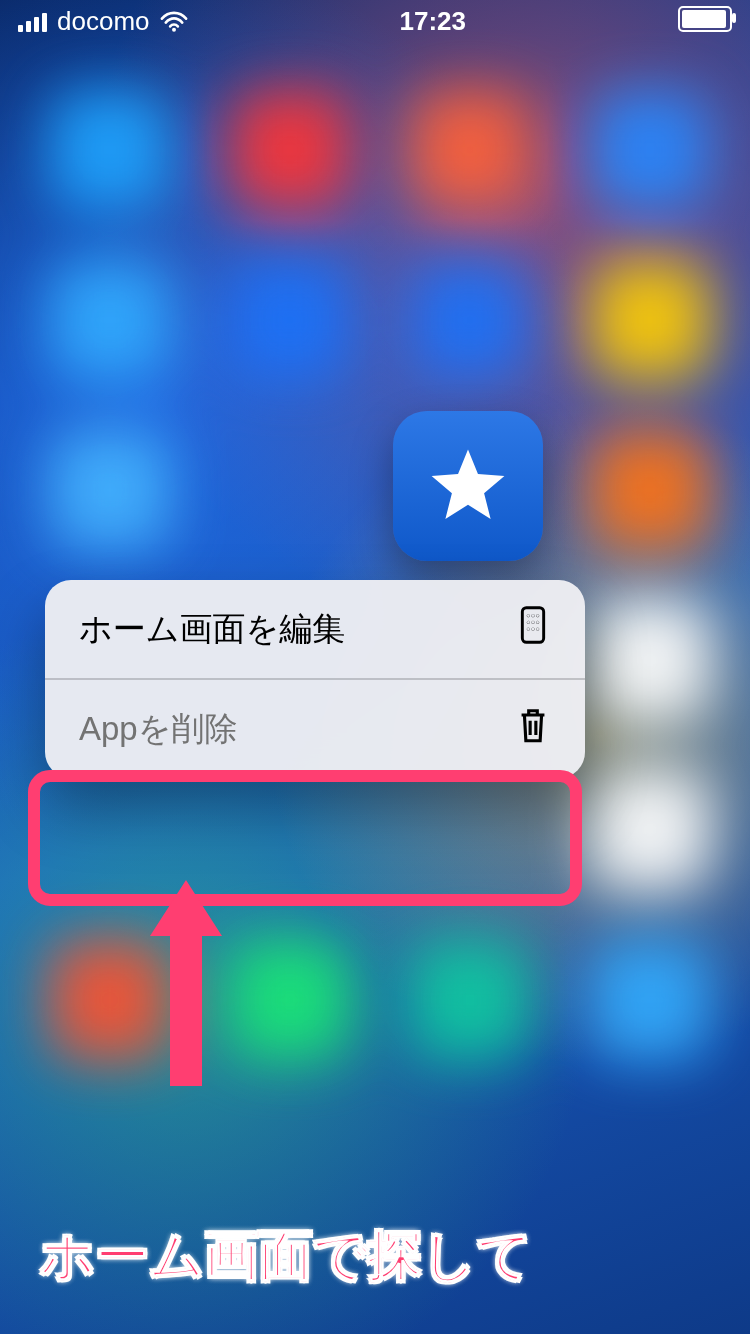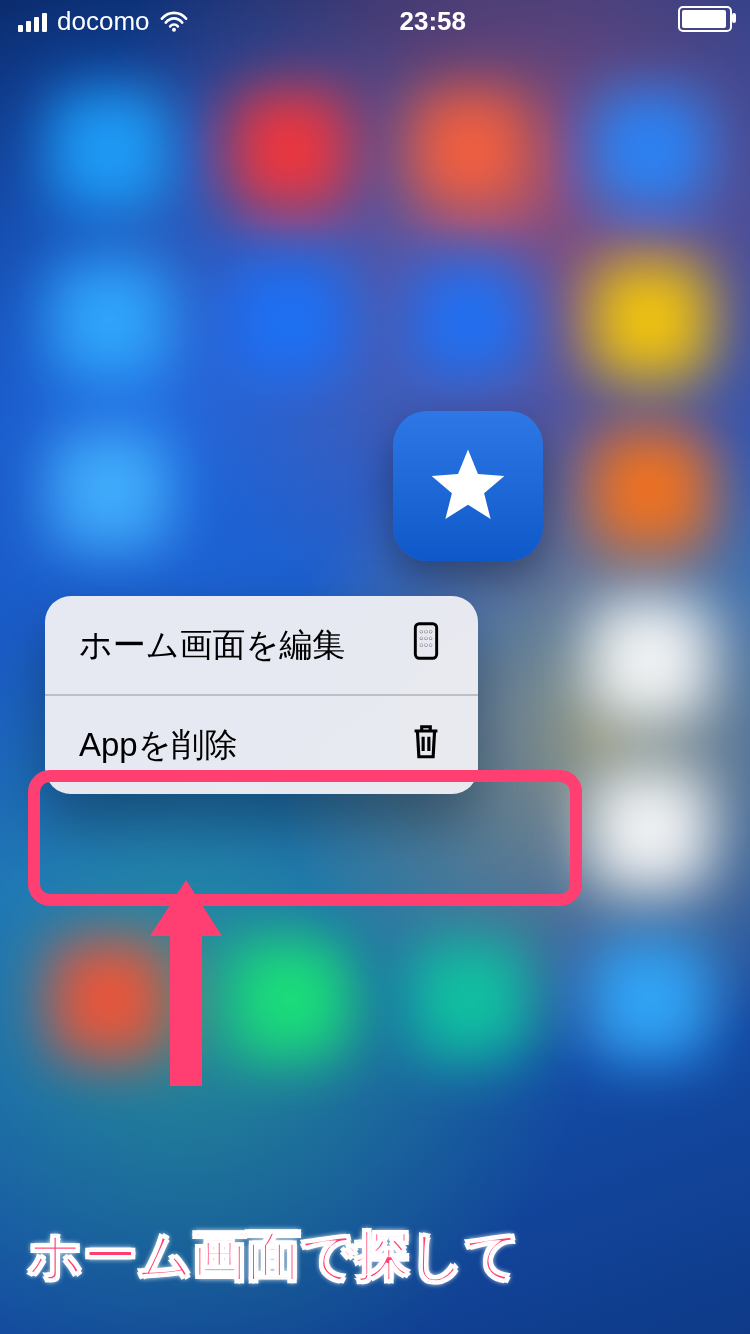--- a/index.html
+++ b/index.html
@@ -22,35 +22,35 @@
   .sig-bars span:nth-child(1){height:7px}.sig-bars span:nth-child(2){height:11px}.sig-bars span:nth-child(3){height:15px}.sig-bars span:nth-child(4){height:19px}
   .battery{width:50px;height:22px;border:2px solid #fff;border-radius:5px;position:relative;}
   .battery::after{content:"";position:absolute;right:-6px;top:5px;width:4px;height:10px;background:#fff;border-radius:2px;}
   .battery .fill{position:absolute;top:2px;left:2px;bottom:2px;width:88%;background:#fff;border-radius:2px;}
   
   .app-icon{position:absolute;top:411px;left:393px;width:150px;height:150px;border-radius:34px;
     background:linear-gradient(180deg,#2d78e6 0%,#0f58c9 100%);display:flex;align-items:center;justify-content:center;
     box-shadow:0 18px 40px rgba(0,0,0,.35);}
   .app-icon svg{width:92px;height:92px;}
   
-  .menu{position:absolute;top:580px;left:45px;width:433px;border-radius:26px;overflow:hidden;
-    background:rgba(238,238,242,.96);backdrop-filter:blur(20px);box-shadow:0 30px 60px rgba(0,0,0,.35);margin-top:16px;}
+  .menu{position:absolute;top:580px;left:45px;width:540px;border-radius:26px;overflow:hidden;
+    background:rgba(238,238,242,.96);backdrop-filter:blur(20px);box-shadow:0 30px 60px rgba(0,0,0,.35);}
   .menu .item{display:flex;align-items:center;justify-content:space-between;height:98px;padding:0 34px;font-size:33px;color:#000;}
   .menu .sep{height:1px;background:rgba(0,0,0,.18);}
-  .menu .danger{color:#000000;}
+  .menu .danger{color:#737373;}
   .menu .danger svg{stroke:#ff3b30;}
   .menu .ico svg{width:36px;height:40px;stroke:#000;fill:none;stroke-width:2.2;}
   
   .hl{position:absolute;top:770px;left:28px;width:530px;height:112px;border:12px solid #ff3e71;border-radius:22px;pointer-events:none;}
   
   .arrow{position:absolute;top:880px;left:150px;}
   .arrow .head{width:0;height:0;border-left:36px solid transparent;border-right:36px solid transparent;border-bottom:56px solid #ff3e71;}
   .arrow .stem{width:32px;height:150px;background:#ff3e71;margin:0 auto;}
   
-  .caption{position:absolute;left:28px;bottom:40px;right:20px;color:#ff3e71;font-size:54px;font-weight:700;line-height:1.45;
+  .caption{position:absolute;left:40px;bottom:40px;right:20px;color:#ff3e71;font-size:54px;font-weight:700;line-height:1.45;
     text-shadow:0 0 6px #fff,0 0 6px #fff,2px 2px 0 #fff,-2px -2px 0 #fff,2px -2px 0 #fff,-2px 2px 0 #fff;
     -webkit-text-stroke:1px #fff;}
 </style>
 </head>
 <body>
 
 <div class="screen">
 
   <div class="bg-grid">
     <div class="tile" style="left:50px;top:90px;background:#39a0ff"></div>
@@ -78,21 +78,21 @@
           <span></span>
           <span></span>
           <span></span>
         </div>
       <span>docomo</span>
       <svg width="28" height="22" viewBox="0 0 24 20">
           <path d="M1 7 C7 0 17 0 23 7 M4.5 10.5 C9 5.5 15 5.5 19.5 10.5 M8.5 14 C10.5 11.7 13.5 11.7 15.5 14" stroke="#fff" stroke-width="2.4" fill="none" stroke-linecap="round"></path>
           <circle cx="12" cy="17" r="1.8" fill="#fff"></circle>
         </svg>
     </div>
-    <div class="center">23:58</div>
+    <div class="center">17:23</div>
     <div class="right">
       <div class="battery">
           <div class="fill"></div>
         </div>
     </div>
   </div>
 
   <div class="app-icon">
     <svg viewBox="0 0 24 24">
       <path d="M12 2.5 L14.6 8.9 21.5 9.4 16.2 13.9 17.9 20.6 12 16.9 6.1 20.6 7.8 13.9 2.5 9.4 9.4 8.9 Z" fill="#fff"></path>

